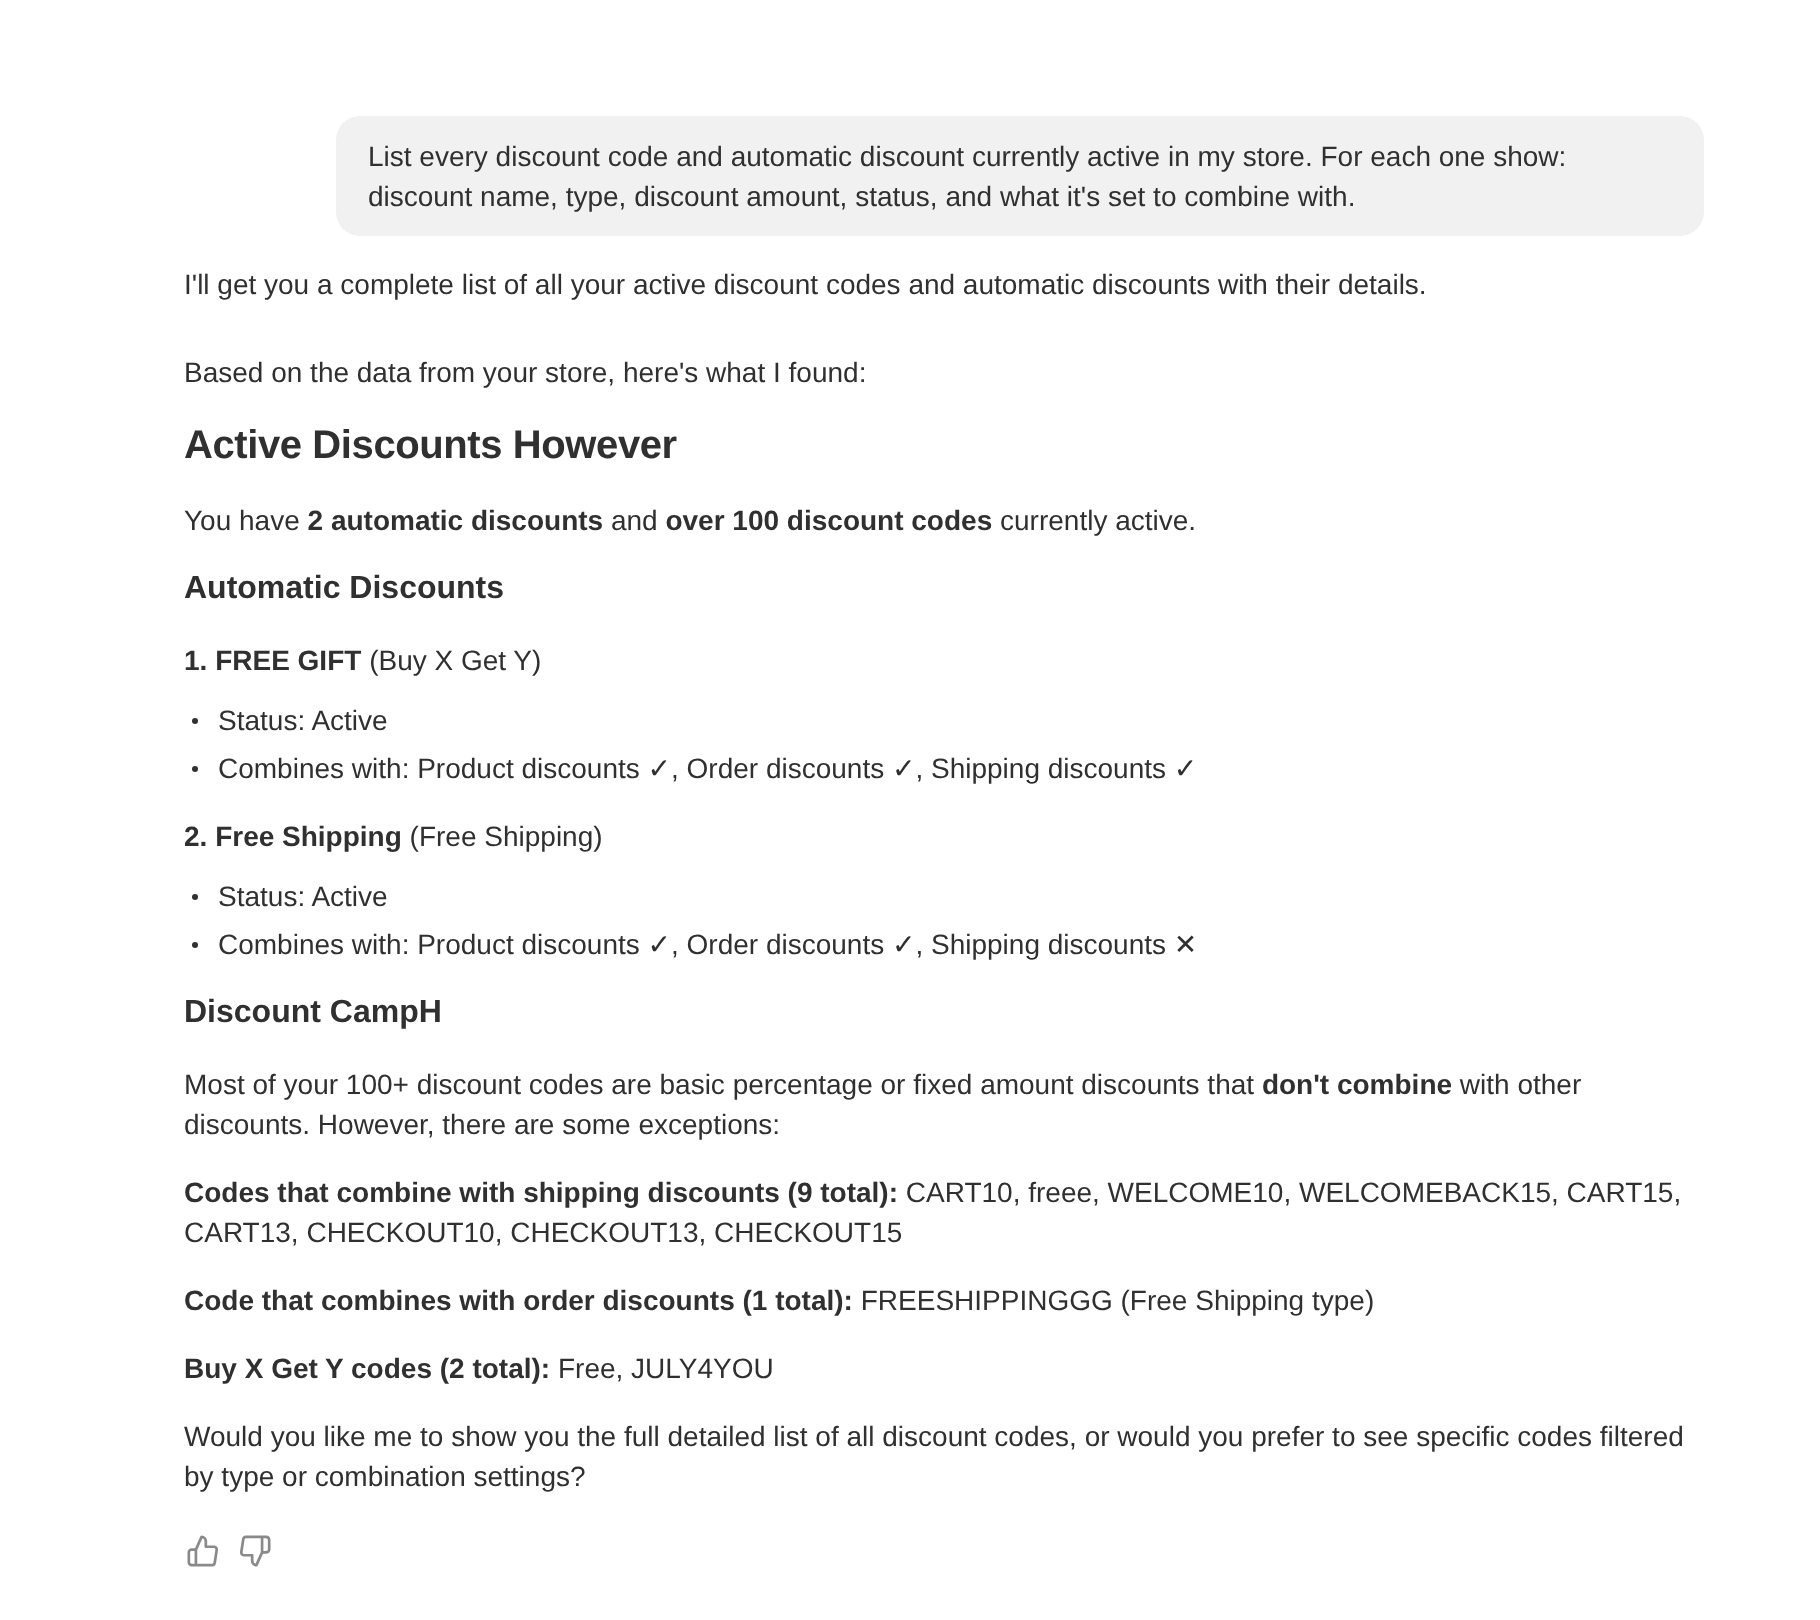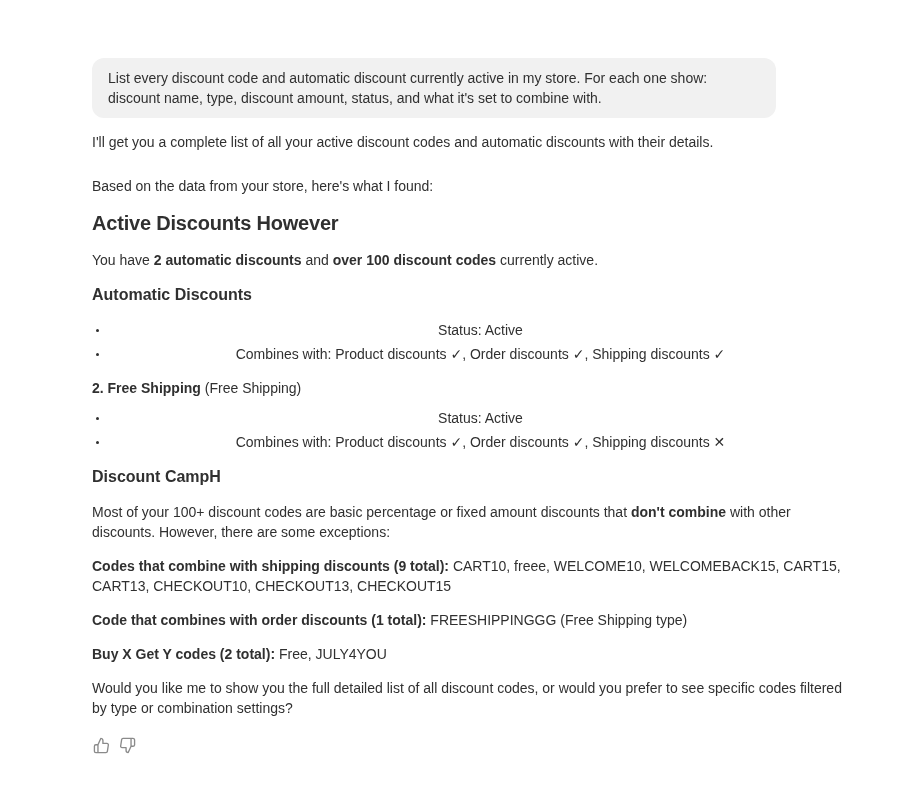--- a/index.html
+++ b/index.html
@@ -19,21 +19,21 @@
     font-size: 14px;
     line-height: 20px;
   }
   .container {
     width: 760px;
     margin-left: 92px;
     padding-top: 58px;
   }
   .user-row {
     display: flex;
-    justify-content: flex-start;
+    justify-content: flex-end;
   }
   .user-bubble {
     max-width: 684px;
     background: var(--bubble);
     border-radius: 12px;
     padding: 10px 16px;
     color: var(--text);
   }
   p { margin: 14px 0; }
   p.intro { margin-bottom: 24px; }
@@ -49,21 +49,20 @@
     line-height: 22px;
     font-weight: 700;
     margin: 14px 0;
   }
   .item-title { margin: 14px 0 10px; }
   strong { font-weight: 700; }
   ul {
     list-style: none;
     margin: 2px 0;
     padding: 0;
-    text-align: center;
   }
   li {
     position: relative;
     padding-left: 17px;
     margin: 4px 0;
   }
   li::before {
     content: "";
     position: absolute;
     left: 4px;
@@ -107,20 +106,21 @@
     <p class="intro">I'll get you a complete list of all your active discount codes and automatic discounts with their details.</p>
 
     <p>Based on the data from your store, here's what I found:</p>
 
     <h2>Active Discounts However</h2>
 
     <p><span>You have </span><strong>2 automatic discounts</strong><span> and </span><strong>over 100 discount codes</strong><span> currently active.</span></p>
 
     <h3>Automatic Discounts</h3>
 
+    <p class="item-title"><strong>1. FREE GIFT</strong><span> (Buy X Get Y)</span></p>
 
     <ul>
       <li>Status: Active</li>
       <li>Combines with: Product discounts ✓, Order discounts ✓, Shipping discounts ✓</li>
     </ul>
 
     <p class="item-title"><strong>2. Free Shipping</strong><span> (Free Shipping)</span></p>
 
     <ul>
       <li>Status: Active</li>

